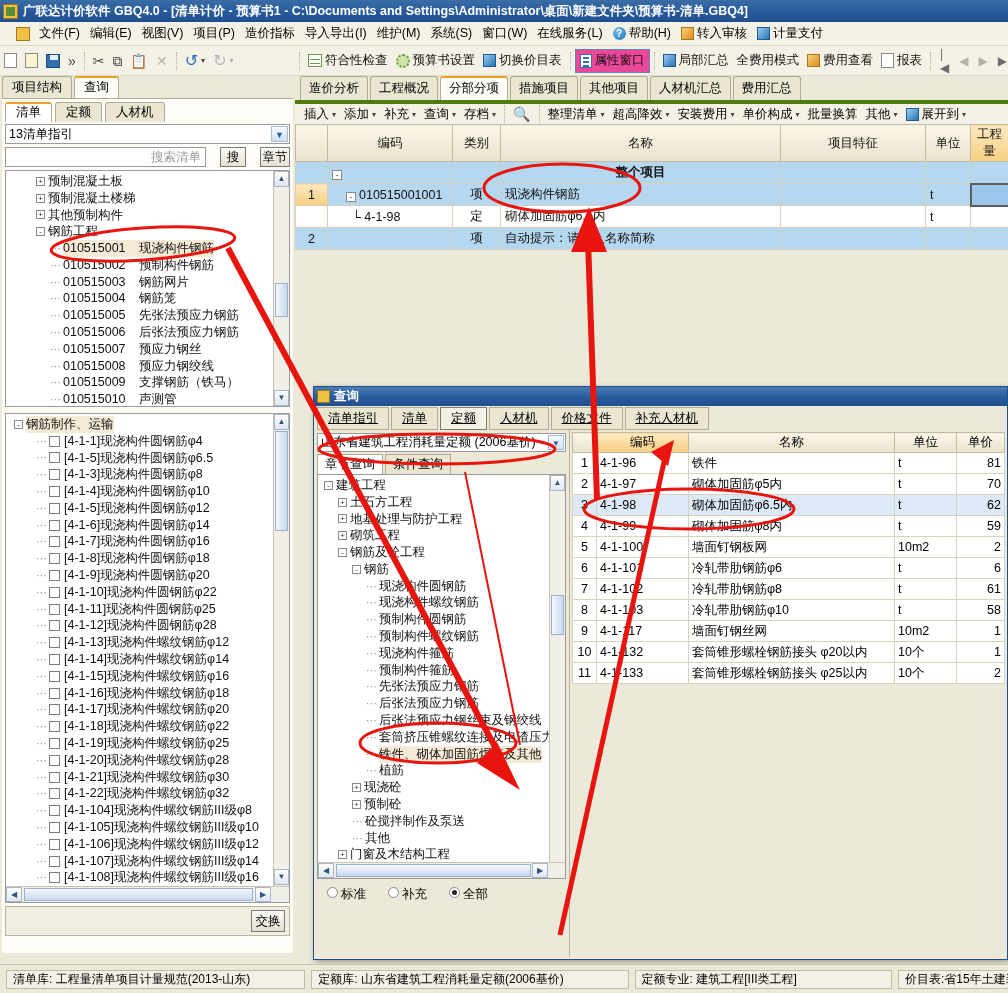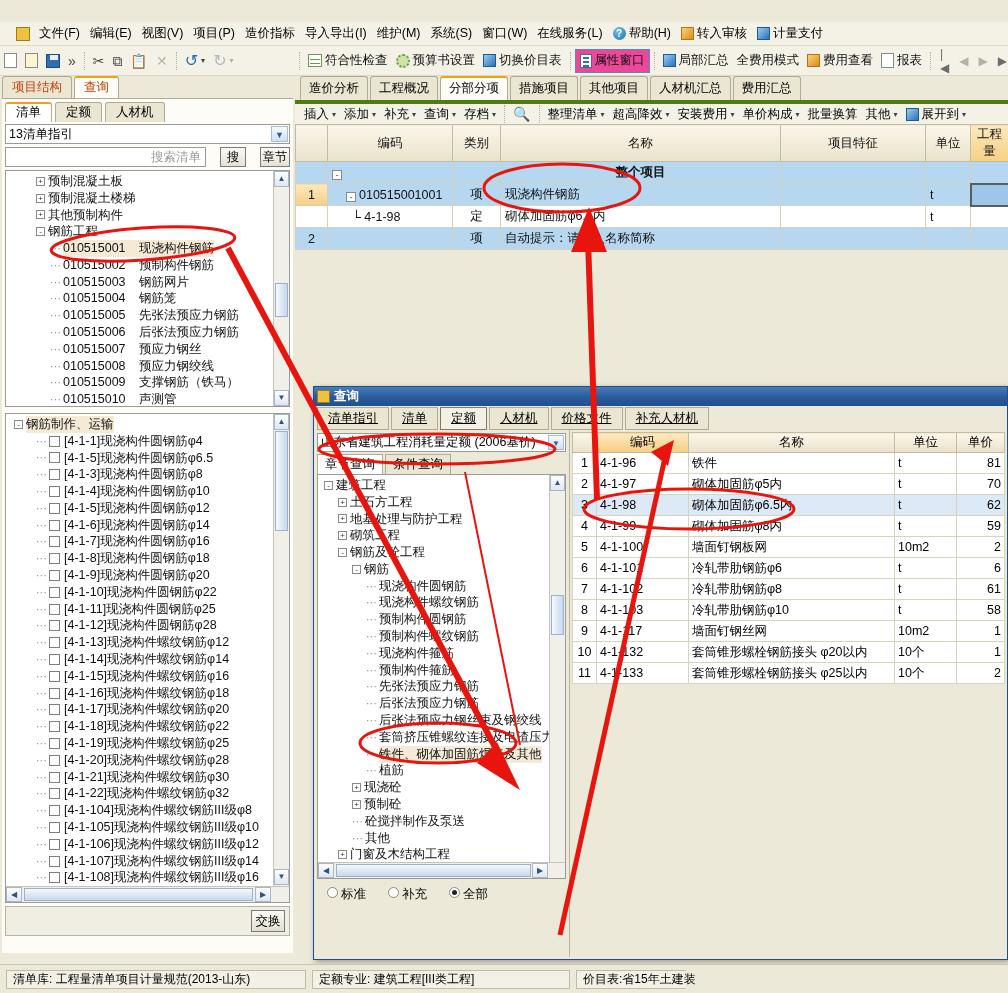--- a/index.html
+++ b/index.html
@@ -79,21 +79,21 @@
   .prop-ic{width:12px;height:14px;background:#fff;border:1px solid #3a6fa8;display:inline-block;position:relative;}
   .prop-ic::after{content:"";position:absolute;left:2px;top:2px;right:2px;height:2px;background:#3a6fa8;box-shadow:0 4px 0 #3a6fa8,0 8px 0 #3a6fa8;}
   .nav-g { color:#6c6c6c; font-size:12px; padding: 0 5px;}
 
   
   .leftpanel { position:absolute; left:0; top:76px; width:295px; height:884px; background:#ece9d8; }
   .tabstrip { display:flex; align-items:flex-end; height:22px; padding-left:2px; background:#ece9d8; }
   .tab {
     border:1px solid #b0ab93; border-bottom:none; background:#eae6d2;
     padding:2px 9px 2px; font-size:12.5px; margin-right:2px; border-radius:3px 3px 0 0;
-    color:#c2410c; white-space:nowrap;
+    color:#000000; white-space:nowrap;
   }
   .tab.active { background:#fdfcf7; border-top:2px solid #f0a020; padding-top:1px; font-weight:normal; position:relative; z-index:2;}
   .panelbody { border-top:1px solid #b0ab93; background:#fdfcf7; margin:0 2px; height:855px; padding:3px;}
   .subtabs { display:flex; align-items:flex-end; height:20px; }
   .subtab { border:1px solid #b0ab93; border-bottom:none; background:#eae6d2; padding:1px 10px; font-size:12.5px; margin-right:3px; border-radius:3px 3px 0 0;}
   .subtab.active{ background:#fff; border-top:2px solid #f0a020; padding-top:0;}
   .row-sel { display:flex; margin-top:2px; }
   .combo {
     flex:1; height:20px; border:1px solid #9a9a9a; background:#fff; display:flex;
     align-items:center; padding-left:3px; font-size:12.5px; position:relative;
@@ -236,20 +236,24 @@
     padding:0 6px;font-size:12px;background:#f3f1e6;white-space:nowrap;}
 
   
   .overlay{position:absolute;left:0;top:0;width:1008px;height:993px;pointer-events:none;}
 </style>
 </head>
 <body>
 
 <div id="app">
 
+  <div class="titlebar">
+    <span class="winicon"></span>
+    <span>广联达计价软件 GBQ4.0 - [清单计价 - 预算书1 - C:\Documents and Settings\Administrator\桌面\新建文件夹\预算书-清单.GBQ4]</span>
+  </div>
 
   <div class="menubar">
     <span class="appicon"></span>
     <div class="mi">
         <span>文件(F)</span>
       </div>
     <div class="mi">
         <span>编辑(E)</span>
       </div>
     <div class="mi">
@@ -1055,20 +1059,21 @@
                 <td class="right">2</td>
               </tr>
             </tbody>
         </table>
       </div>
     </div>
   </div>
 
   <div class="statusbar">
     <div class="sbcell" style="width:300px">清单库: 工程量清单项目计量规范(2013-山东)</div>
+    <div class="sbcell" style="width:318px">定额库: 山东省建筑工程消耗量定额(2006基价)</div>
     <div class="sbcell" style="width:258px">定额专业: 建筑工程[III类工程]</div>
     <div class="sbcell" style="width:110px;border-right:none">价目表:省15年土建装</div>
   </div>
 
   <svg class="overlay" viewBox="0 0 1008 993">
     <g fill="none" stroke="#e8150f" stroke-width="3">
       <ellipse cx="143" cy="244" rx="92" ry="16" transform="rotate(-4 143 244)"></ellipse>
       <ellipse cx="562" cy="188" rx="78" ry="24"></ellipse>
       <ellipse cx="437" cy="449" rx="118" ry="15"></ellipse>
       <ellipse cx="438" cy="743" rx="78" ry="20"></ellipse>

